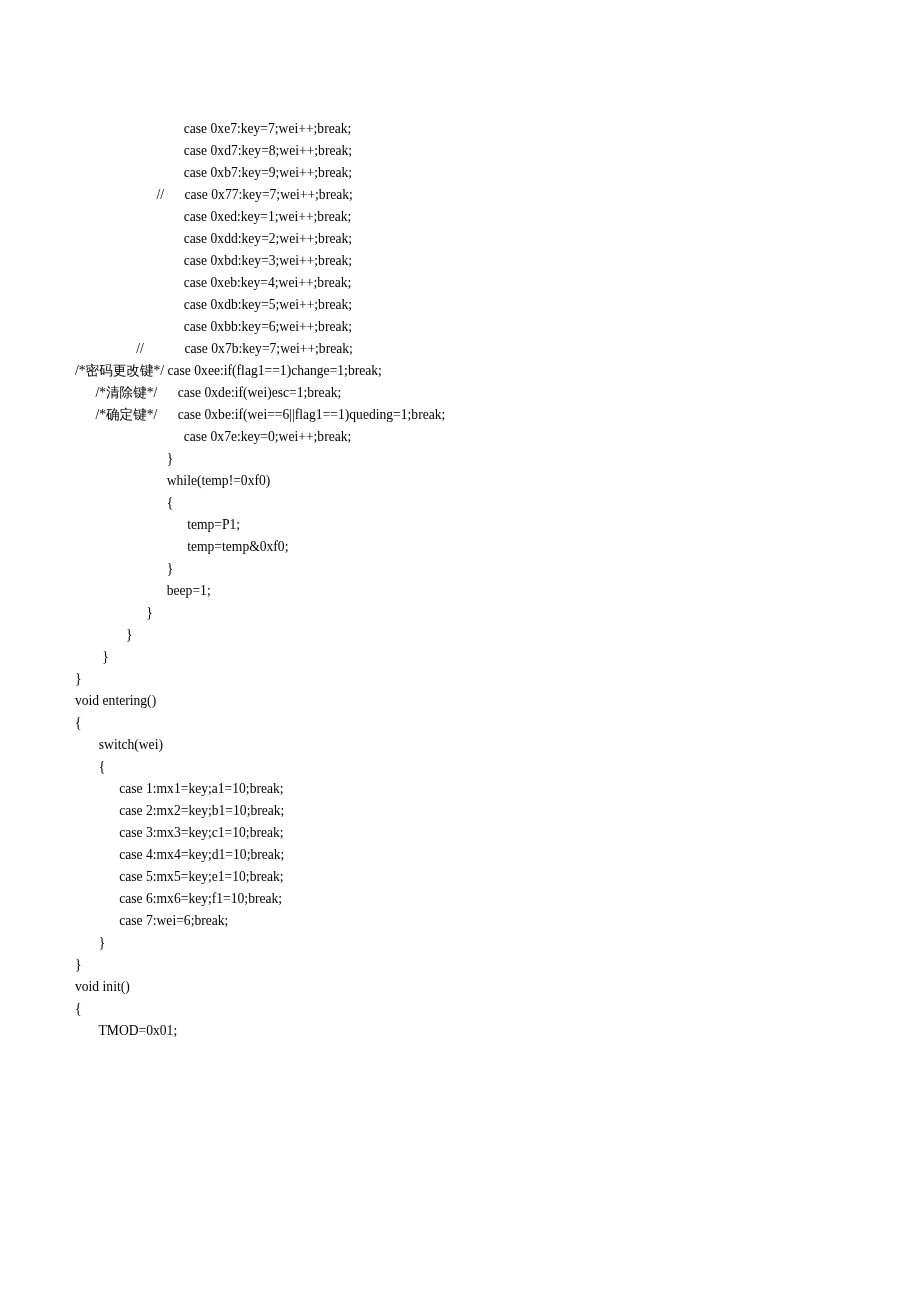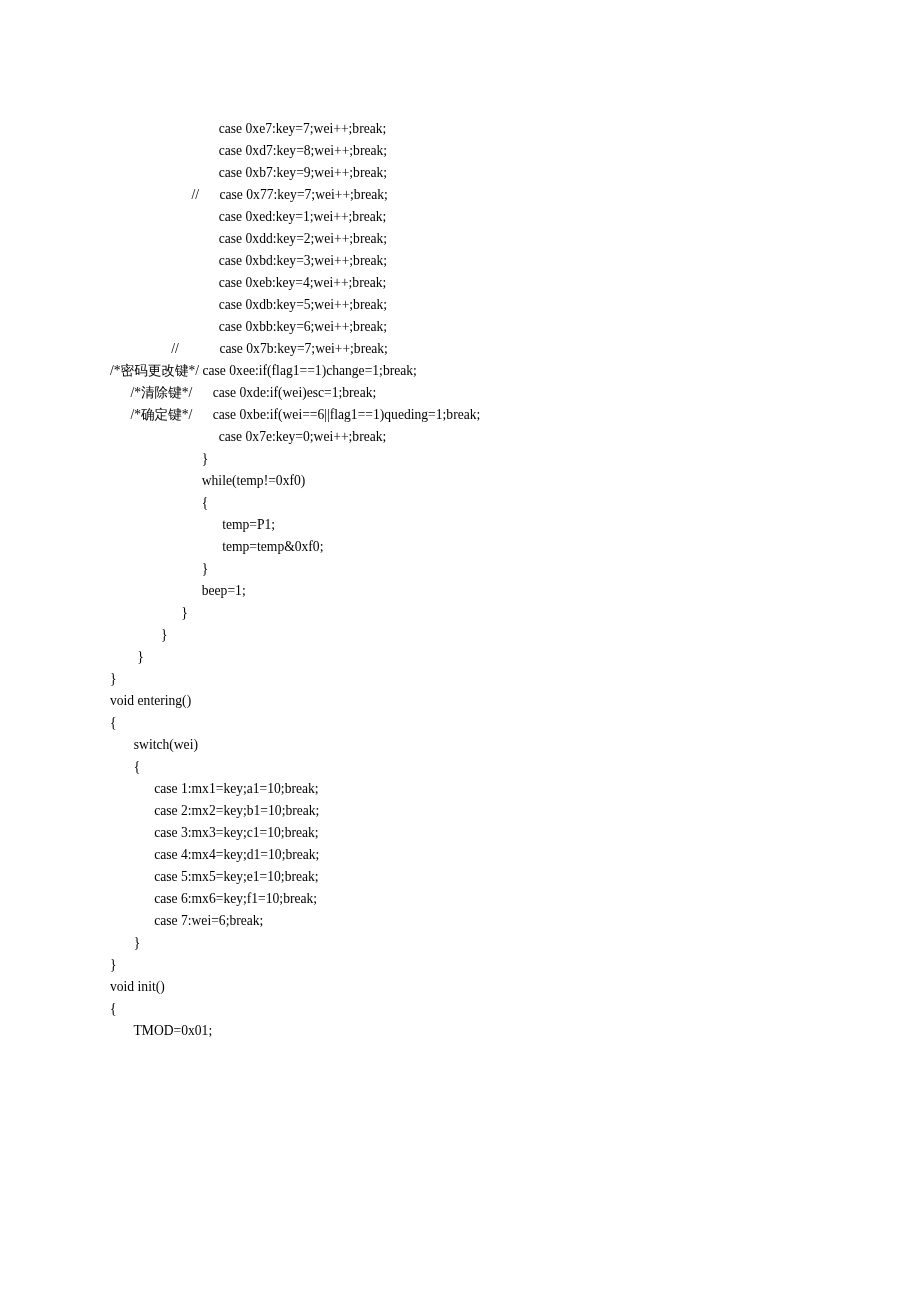--- a/index.html
+++ b/index.html
@@ -7,21 +7,21 @@
     padding: 0;
     background: #ffffff;
     width: 920px;
     height: 1302px;
     font-family: "Times New Roman", "SimSun", serif;
     font-size: 13.6px;
     line-height: 22px;
     color: #000;
   }
   .page {
-    padding: 118px 0 0 110px;
+    padding: 118px 0 0 75px;
     white-space: pre;
     font-family: Liberation Serif, serif;
   }
   .line {
     display: block;
   }
 </style>
 </head>
 <body>
 

